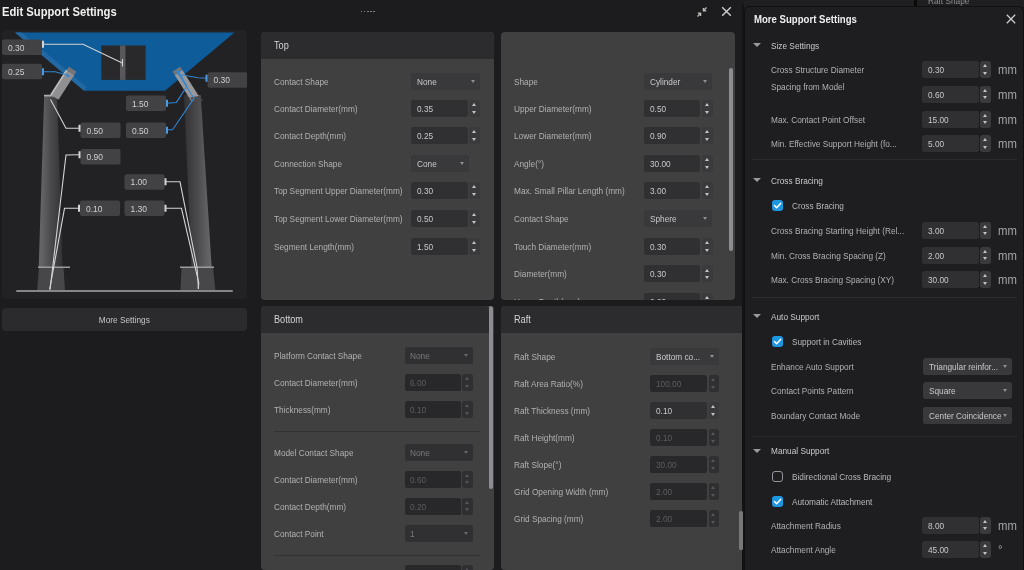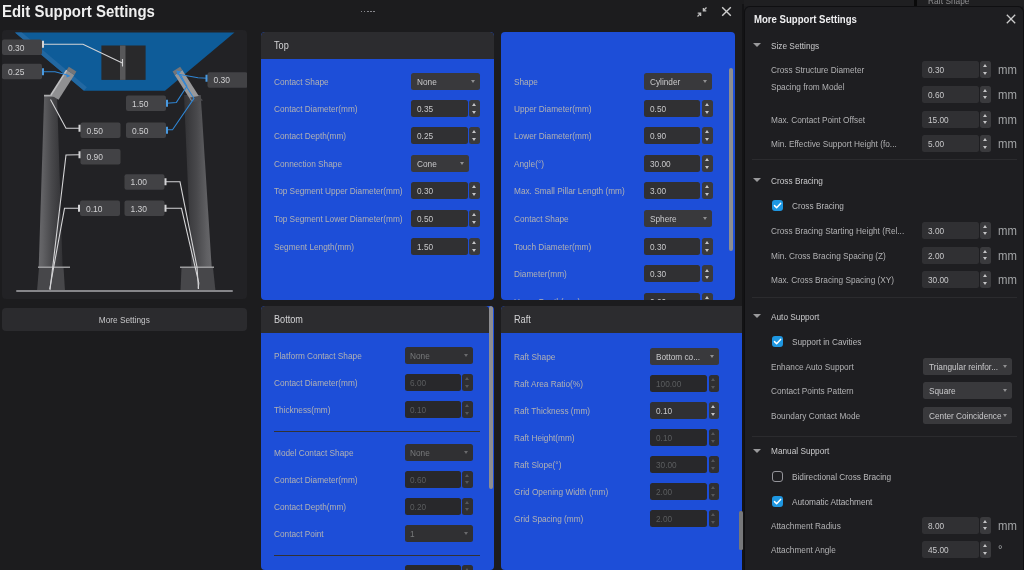--- a/index.html
+++ b/index.html
@@ -1,21 +1,21 @@
 <!DOCTYPE html>
 <html><head><meta charset="utf-8">
 <style>
 *{margin:0;padding:0;box-sizing:border-box;}
 html,body{width:1024px;height:570px;overflow:hidden;background:#1c1c1e;
 font-family:"Liberation Sans",sans-serif;}
 .abs{position:absolute;}
 i{font-style:normal;display:inline-block;transform:scaleX(0.87);transform-origin:0 50%;white-space:pre;}
 i.c{transform-origin:50% 50%;}
 #app{position:relative;width:1024px;height:570px;background:#1c1c1e;overflow:hidden;}
-.panel{position:absolute;background:#1d4ed8;border-radius:4px;overflow:hidden;}
+.panel{position:absolute;background:#404040;border-radius:4px;overflow:hidden;}
 .phead{position:absolute;left:0;top:0;height:27px;background:#2c2c2f;
 border-radius:4px 4px 0 0;color:#d4d4d6;font-size:10.5px;line-height:27px;padding-left:13px;}
 .lbl{position:absolute;font-size:9.5px;color:#b1b1b3;white-space:nowrap;}
 .fld{position:absolute;background:#303033;border-radius:2.5px;font-size:9.5px;
 color:#c9c9cb;line-height:17px;padding-left:5.5px;white-space:nowrap;}
 .spin{position:absolute;background:#3a3a3d;border-radius:2.5px;}
 .up{position:absolute;width:0;height:0;border-left:2.5px solid transparent;
 border-right:2.5px solid transparent;border-bottom:3.2px solid #c4c4c6;left:50%;
 margin-left:-2.5px;top:3.2px;}
 .dn{position:absolute;width:0;height:0;border-left:2.5px solid transparent;
@@ -34,21 +34,21 @@
 .sect{position:absolute;font-size:9.5px;color:#c9c9cb;white-space:nowrap;}
 .tri{position:absolute;width:0;height:0;border-left:4px solid transparent;
 border-right:4px solid transparent;border-top:4.5px solid #9a9a9c;}
 .cb{position:absolute;width:11px;height:11px;border-radius:3px;}
 .cb.on{background:#1e97e2;}
 .cb.off{border:1px solid #94949a;background:transparent;}
 .cblbl{position:absolute;font-size:9.5px;color:#b9b9bb;white-space:nowrap;}
 </style></head><body>
 <div id="app">
 
-<div class="abs" style="left:2px;top:5px;font-size:16px;font-weight:bold;color:#f0f0f0;line-height:14px;"><i style="transform:scaleX(0.935);">Edit Support Settings</i></div>
+<div class="abs" style="left:2px;top:5px;font-size:12px;font-weight:bold;color:#f0f0f0;line-height:14px;"><i style="transform:scaleX(0.935);">Edit Support Settings</i></div>
 <div class="abs" style="left:360.5px;top:10.8px;width:1.7px;height:1.7px;background:#85858a;"></div>
 <div class="abs" style="left:363.7px;top:10.8px;width:1.7px;height:1.7px;background:#85858a;"></div>
 <div class="abs" style="left:366.9px;top:10.8px;width:1.7px;height:1.7px;background:#85858a;"></div>
 <div class="abs" style="left:370.1px;top:10.8px;width:1.7px;height:1.7px;background:#85858a;"></div>
 <div class="abs" style="left:373.3px;top:10.8px;width:1.7px;height:1.7px;background:#85858a;"></div>
 <svg class="abs" style="left:694px;top:4px;" width="16" height="16" viewBox="0 0 16 16">
 <g stroke="#bebebe" stroke-width="1.3" fill="none">
 <path d="M12.5 3.5 L9.3 6.7 M9.4 3.9 L9.4 6.8 L12.3 6.8"></path>
 <path d="M3.5 12.5 L6.7 9.3 M6.6 12.1 L6.6 9.2 L3.7 9.2"></path>
 </g>

